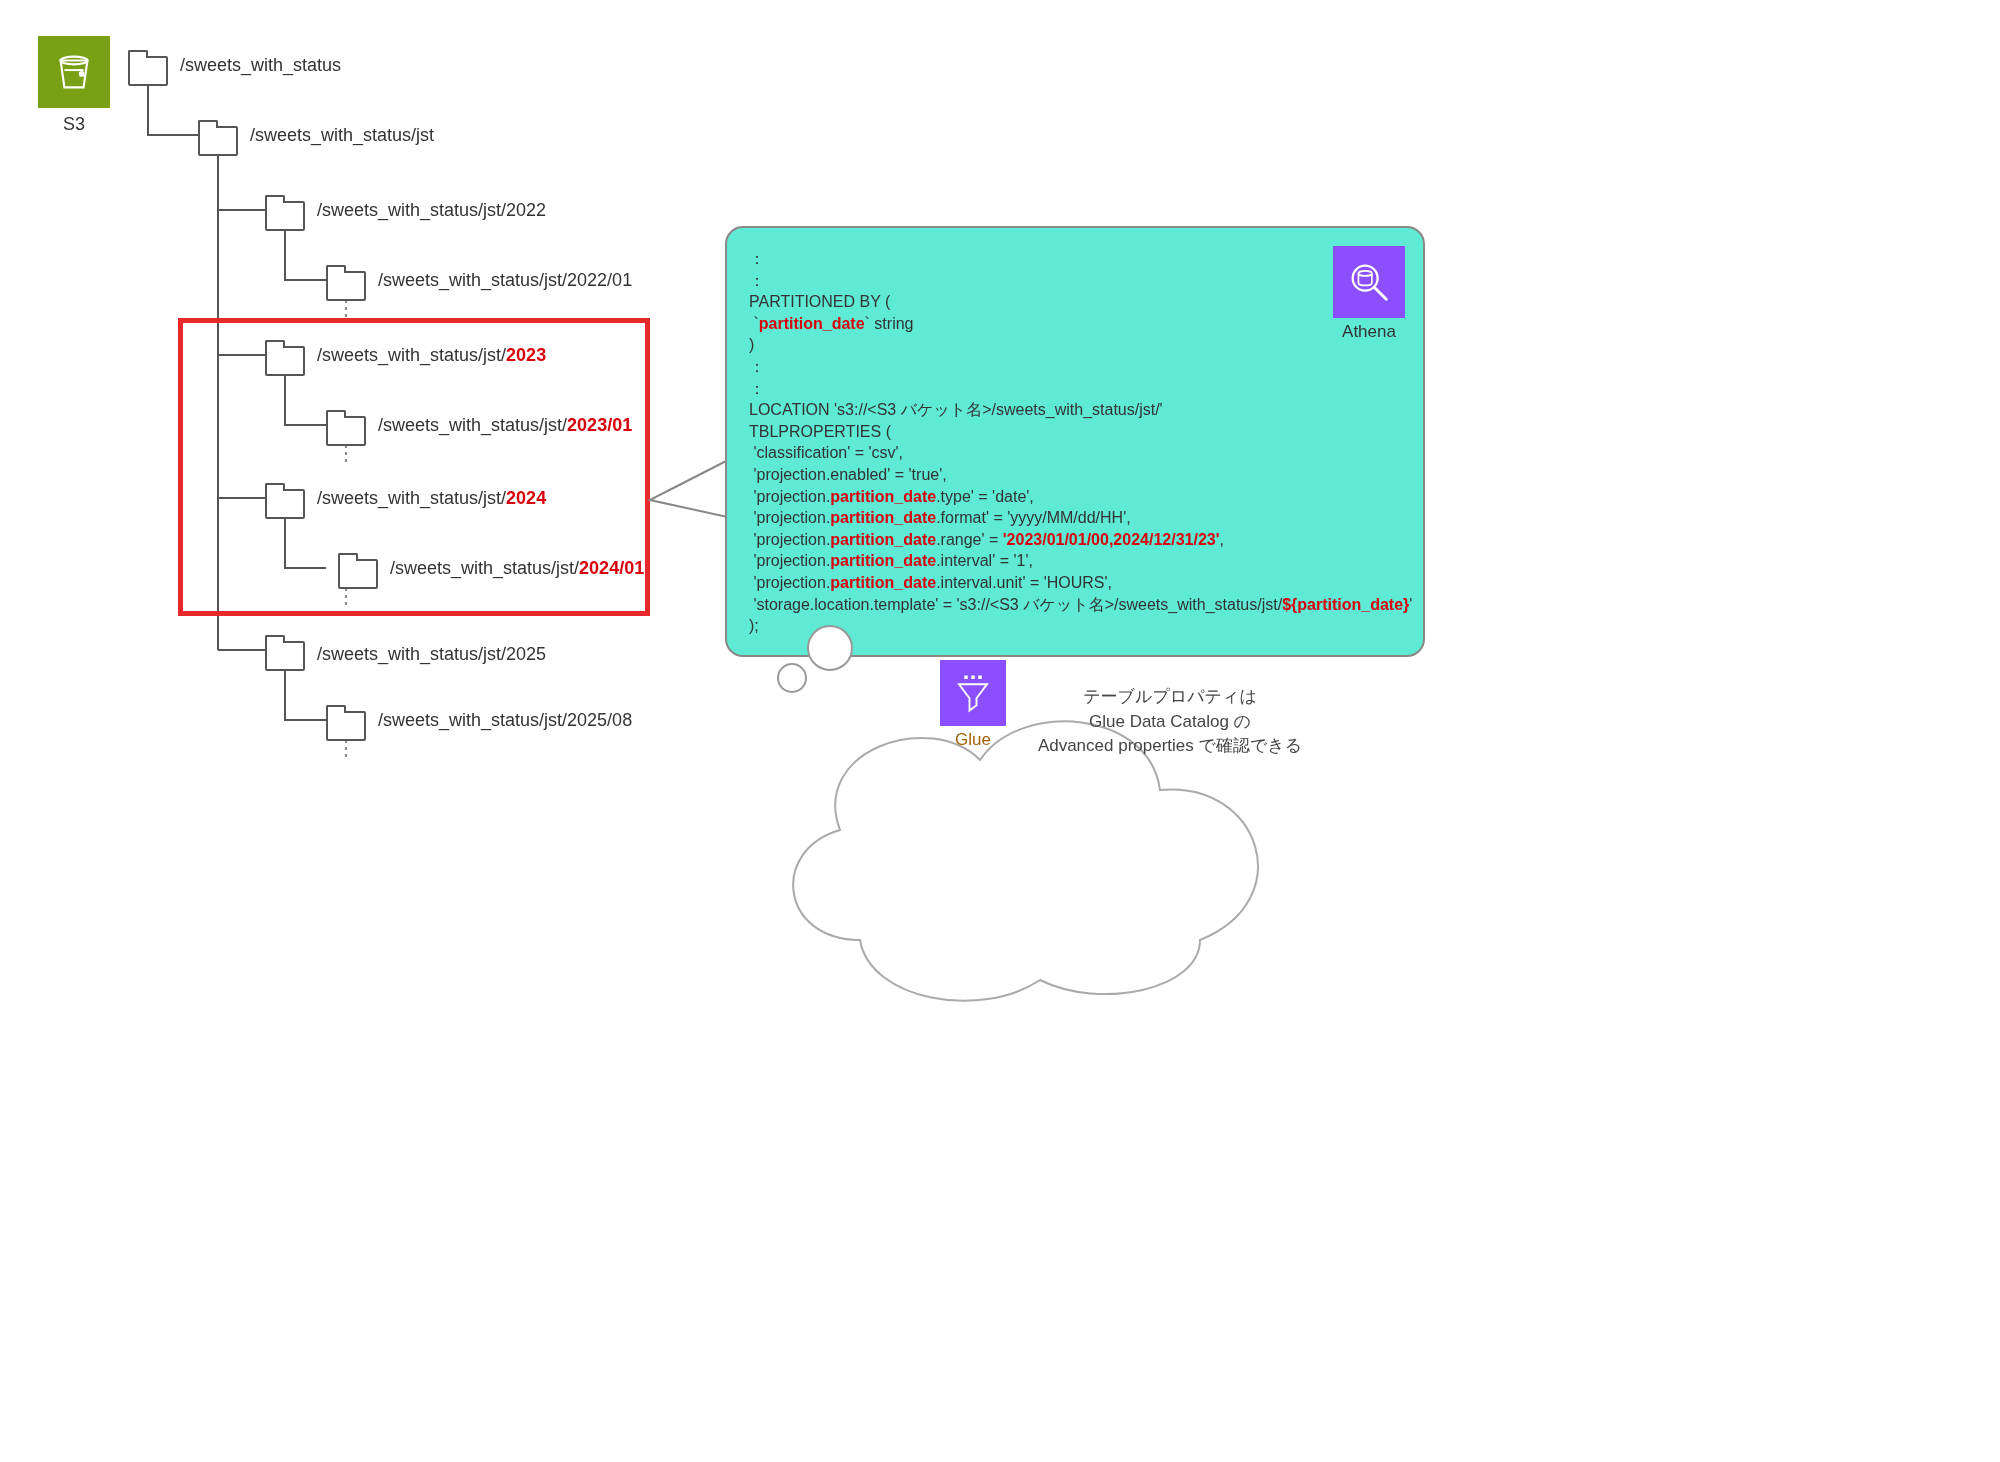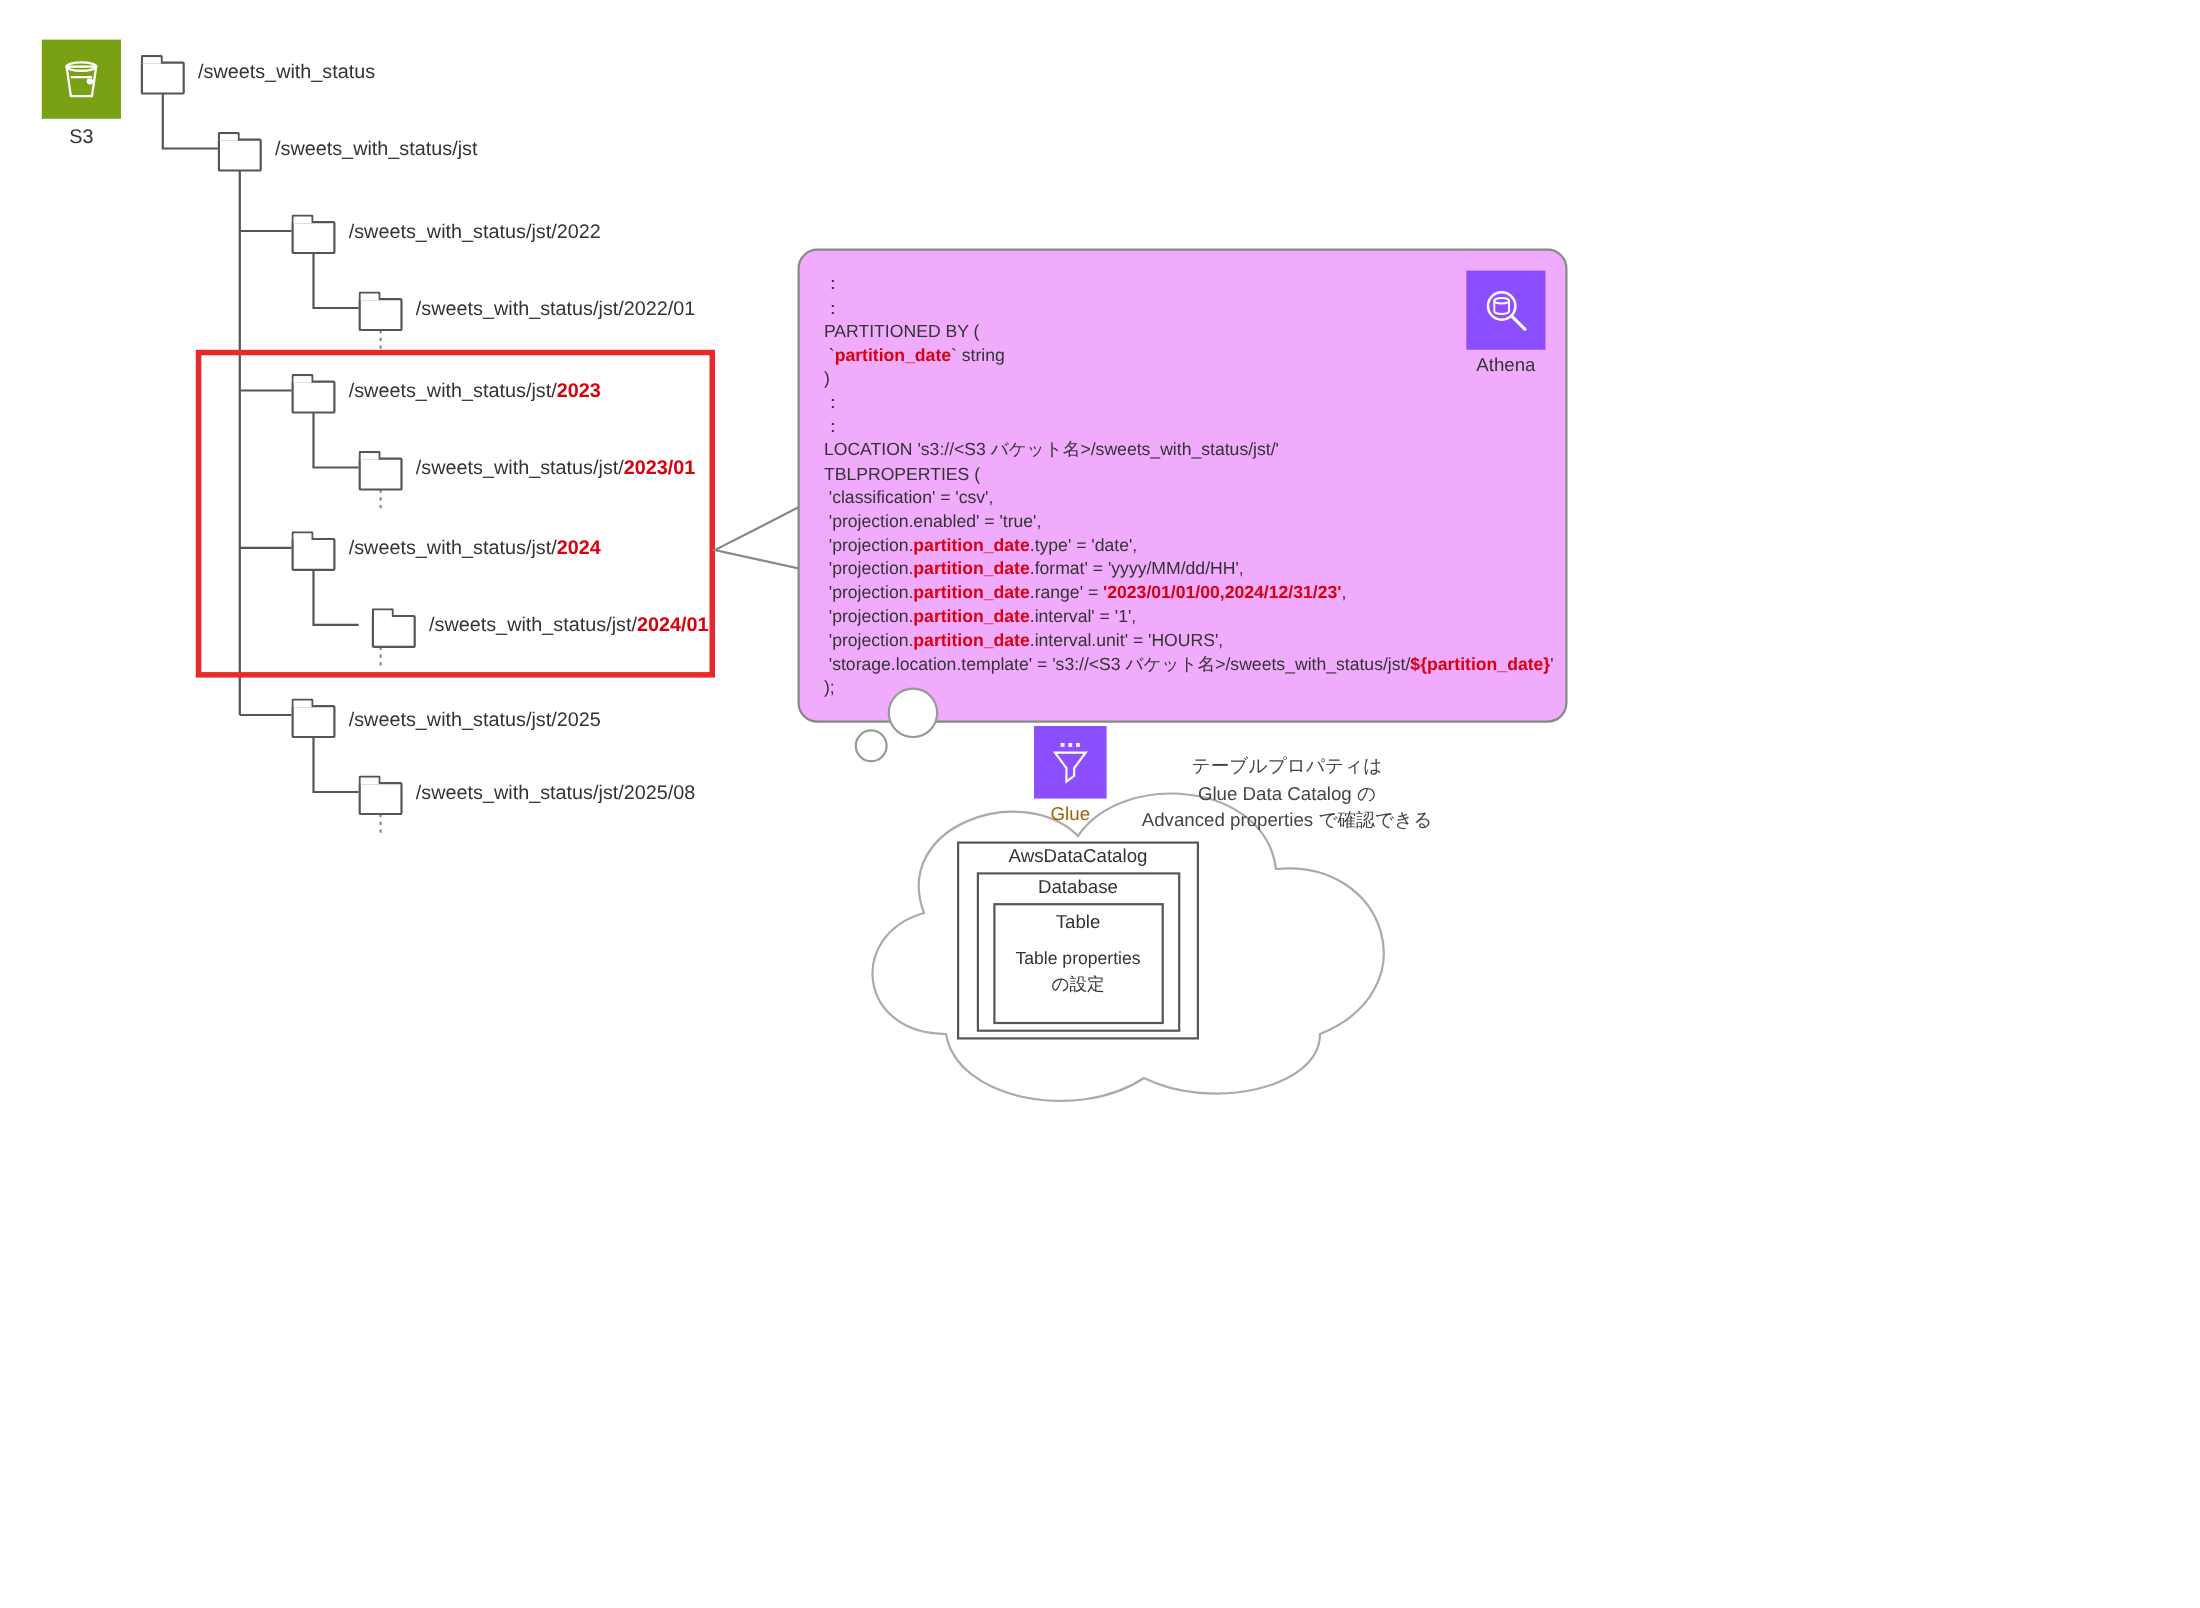--- a/index.html
+++ b/index.html
@@ -58,21 +58,21 @@
   .highlight-box {
     border: 5px solid #e8282b;
     background: transparent;
   }
 
   
   .code-card {
     border: 2px solid #888;
     border-radius: 18px;
     padding: 20px 22px 18px 22px;
-    background: #f0abfc;
+    background: #5eead4;
     position: relative;
   }
   .code-lines { font-size: 16px; line-height: 1.35; white-space: pre; font-family: "Segoe UI", Arial, sans-serif; }
   .code-lines .r { color: #d8000c; font-weight: 600; }
 
   
   .athena-box {
     width: 72px; height: 72px;
     background: #8c4fff;
     display: flex; align-items: center; justify-content: center;
@@ -267,26 +267,14 @@
     </div>
     <div class="glue-label">Glue</div>
   </div>
 
   <div class="abs glue-note" style="left:1010px; top:665px; width:280px;">
     <div>テーブルプロパティは</div>
     <div>Glue Data Catalog の</div>
     <div>Advanced properties で確認できる</div>
   </div>
 
-  <div class="abs nested-box" style="left:850px; top:745px; width:220px; height:180px;">
-    <div class="nested-title">AwsDataCatalog</div>
-    <div class="nested-box nested-inner" style="width:185px; height:145px; margin-top:2px;">
-      <div class="nested-title">Database</div>
-      <div class="nested-box nested-inner" style="width:155px; height:110px; margin-top:2px; padding:4px 4px;">
-        <div class="nested-title">Table</div>
-        <div style="height:10px;"></div>
-        <div class="nested-title" style="font-size:16px;">Table properties</div>
-        <div class="nested-title" style="font-size:16px;">の設定</div>
-      </div>
-    </div>
-  </div>
 
 </div>
 
 </body></html>

